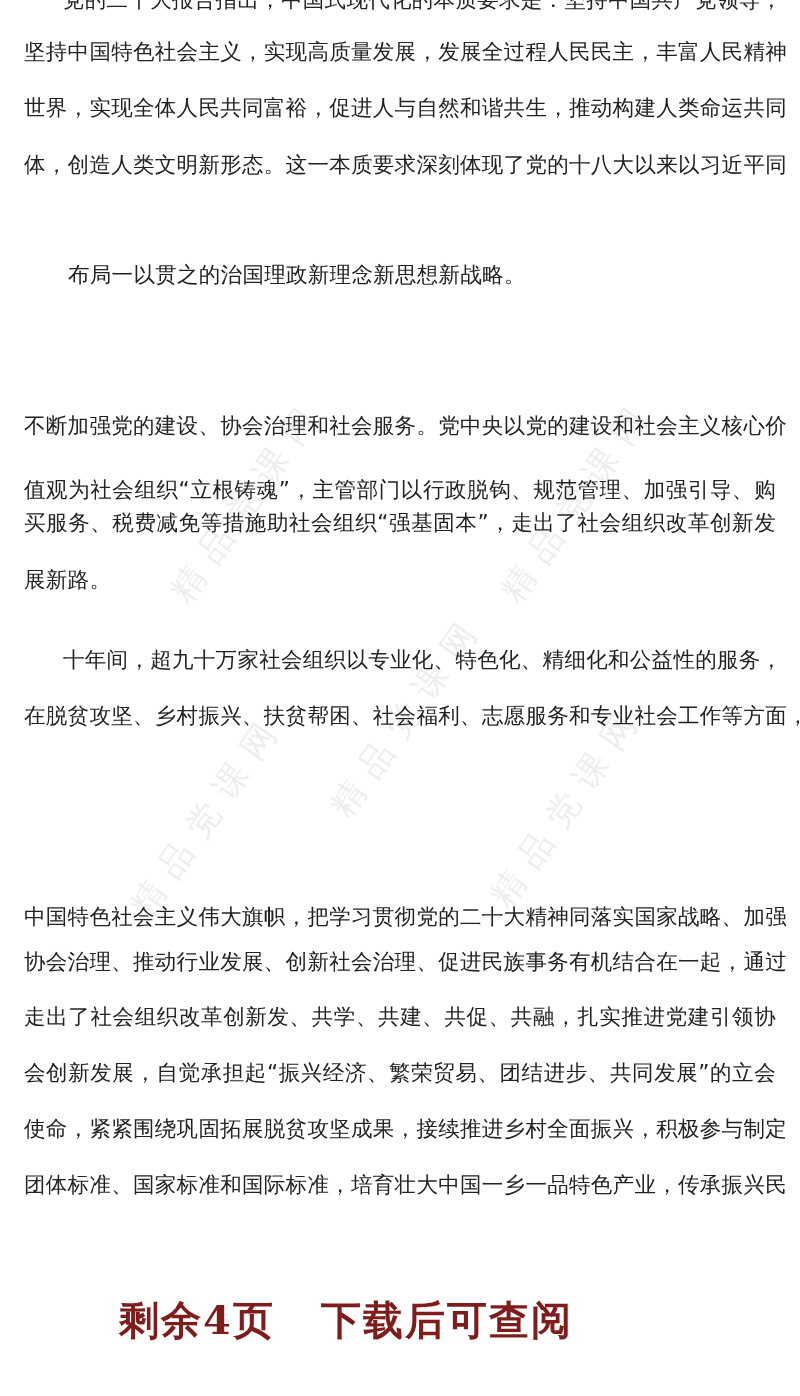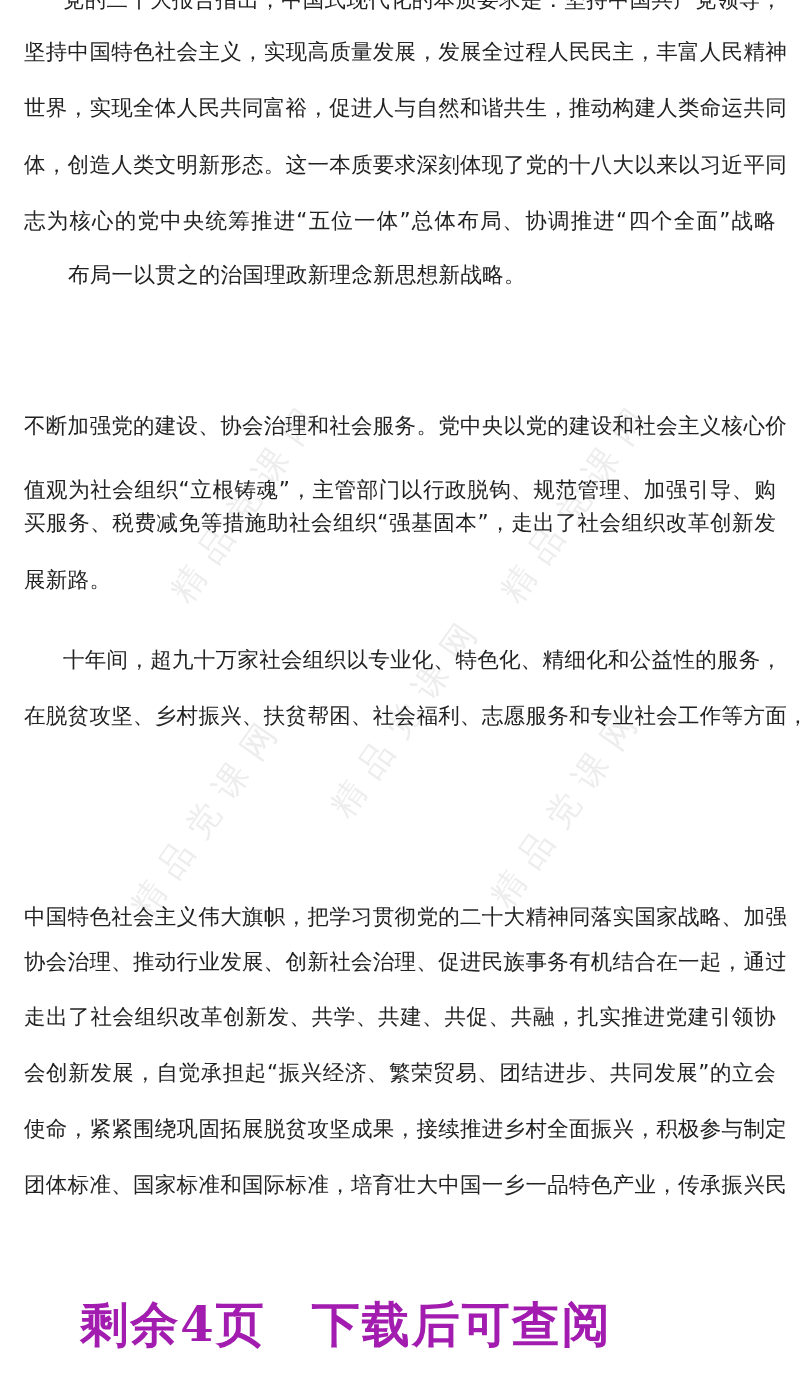--- a/index.html
+++ b/index.html
@@ -7,40 +7,39 @@
          font-family: "DejaVu Sans", "Liberation Sans", sans-serif; color: #222222; }
   .doc { position: absolute; left: 0; top: 0; width: 800px; height: 1396px; }
   .line { position: absolute; left: 24px; width: 752px; font-size: 21.5px; line-height: 28px;
           white-space: nowrap; letter-spacing: 0.3px; text-align: justify; text-align-last: justify; }
   .line.last { text-align-last: left; }
   .line.indent { left: 63px; width: 713px; }
   .watermark { position: absolute; color: rgba(190,190,190,0.28); font-size: 34px;
                transform: rotate(-55deg); transform-origin: left top; white-space: nowrap;
                letter-spacing: 14px; pointer-events: none; }
   .more { position: absolute; left: 0; top: 1293px; width: 692px; text-align: center;
-          font-size: 48px; font-weight: bold; color: #a21caf; letter-spacing: 2px;
+          font-size: 40px; font-weight: bold; color: #7f1d1d; letter-spacing: 2px;
           font-family: "DejaVu Serif", "Liberation Serif", serif; }
   .more span + span { margin-left: 46px; }
 </style>
 </head>
 <body>
 
 <div class="doc">
 
   <div class="watermark" style="left:160px; top:585px;">精品党课网</div>
   <div class="watermark" style="left:490px; top:585px;">精品党课网</div>
   <div class="watermark" style="left:320px; top:800px;">精品党课网</div>
   <div class="watermark" style="left:120px; top:900px;">精品党课网</div>
   <div class="watermark" style="left:480px; top:890px;">精品党课网</div>
 
   <div class="line indent" style="top:-14px;">党的二十大报告指出，中国式现代化的本质要求是：坚持中国共产党领导，</div>
   <div class="line" style="top:38px;">坚持中国特色社会主义，实现高质量发展，发展全过程人民民主，丰富人民精神</div>
   <div class="line" style="top:94px;">世界，实现全体人民共同富裕，促进人与自然和谐共生，推动构建人类命运共同</div>
   <div class="line" style="top:151px;">体，创造人类文明新形态。这一本质要求深刻体现了党的十八大以来以习近平同</div>
-  <div class="line" style="top:207px;">志为核心的党中央统筹推进“五位一体”总体布局、协调推进“四个全面”战略</div>
   <div class="line last" style="top:261px;margin-left:44px;">布局一以贯之的治国理政新理念新思想新战略。</div>
 
   <div class="line" style="top:412px;">不断加强党的建设、协会治理和社会服务。党中央以党的建设和社会主义核心价</div>
   <div class="line" style="top:452px;margin-top:24px;">值观为社会组织“立根铸魂”，主管部门以行政脱钩、规范管理、加强引导、购</div>
   <div class="line" style="top:509px;">买服务、税费减免等措施助社会组织“强基固本”，走出了社会组织改革创新发</div>
   <div class="line last" style="top:566px;">展新路。</div>
 
   <div class="line indent" style="top:646px;">十年间，超九十万家社会组织以专业化、特色化、精细化和公益性的服务，</div>
   <div class="line" style="top:702px;">在脱贫攻坚、乡村振兴、扶贫帮困、社会福利、志愿服务和专业社会工作等方面，</div>
 

